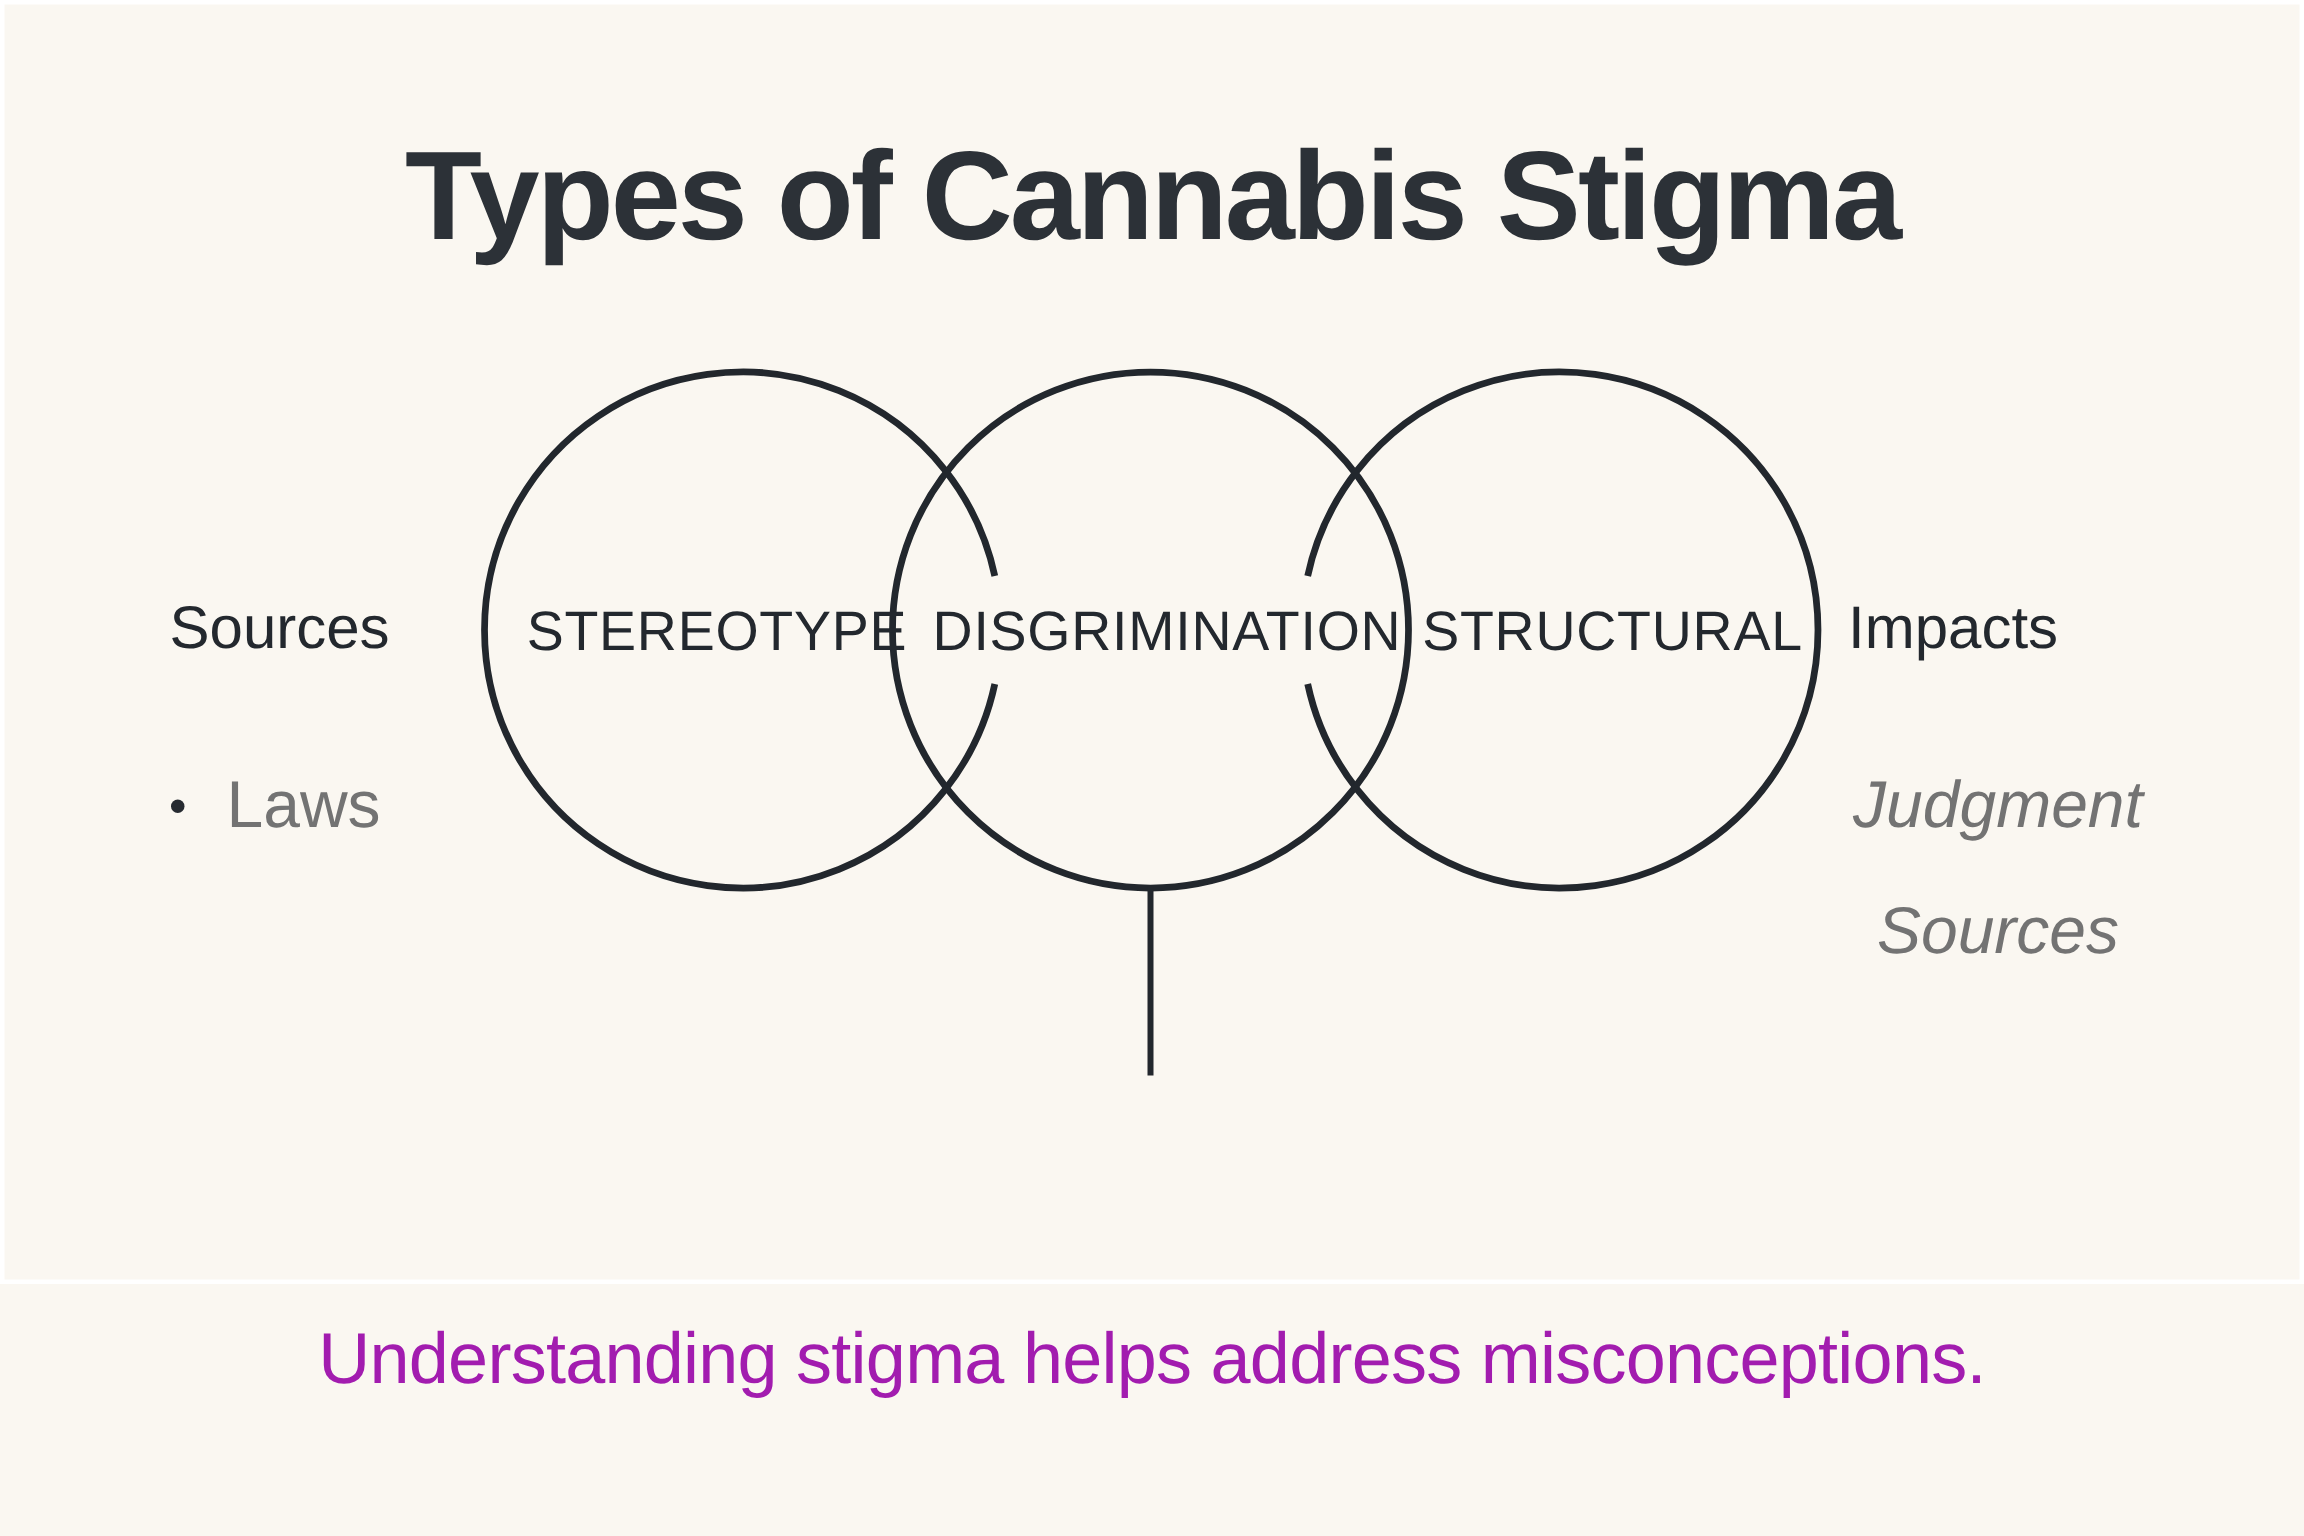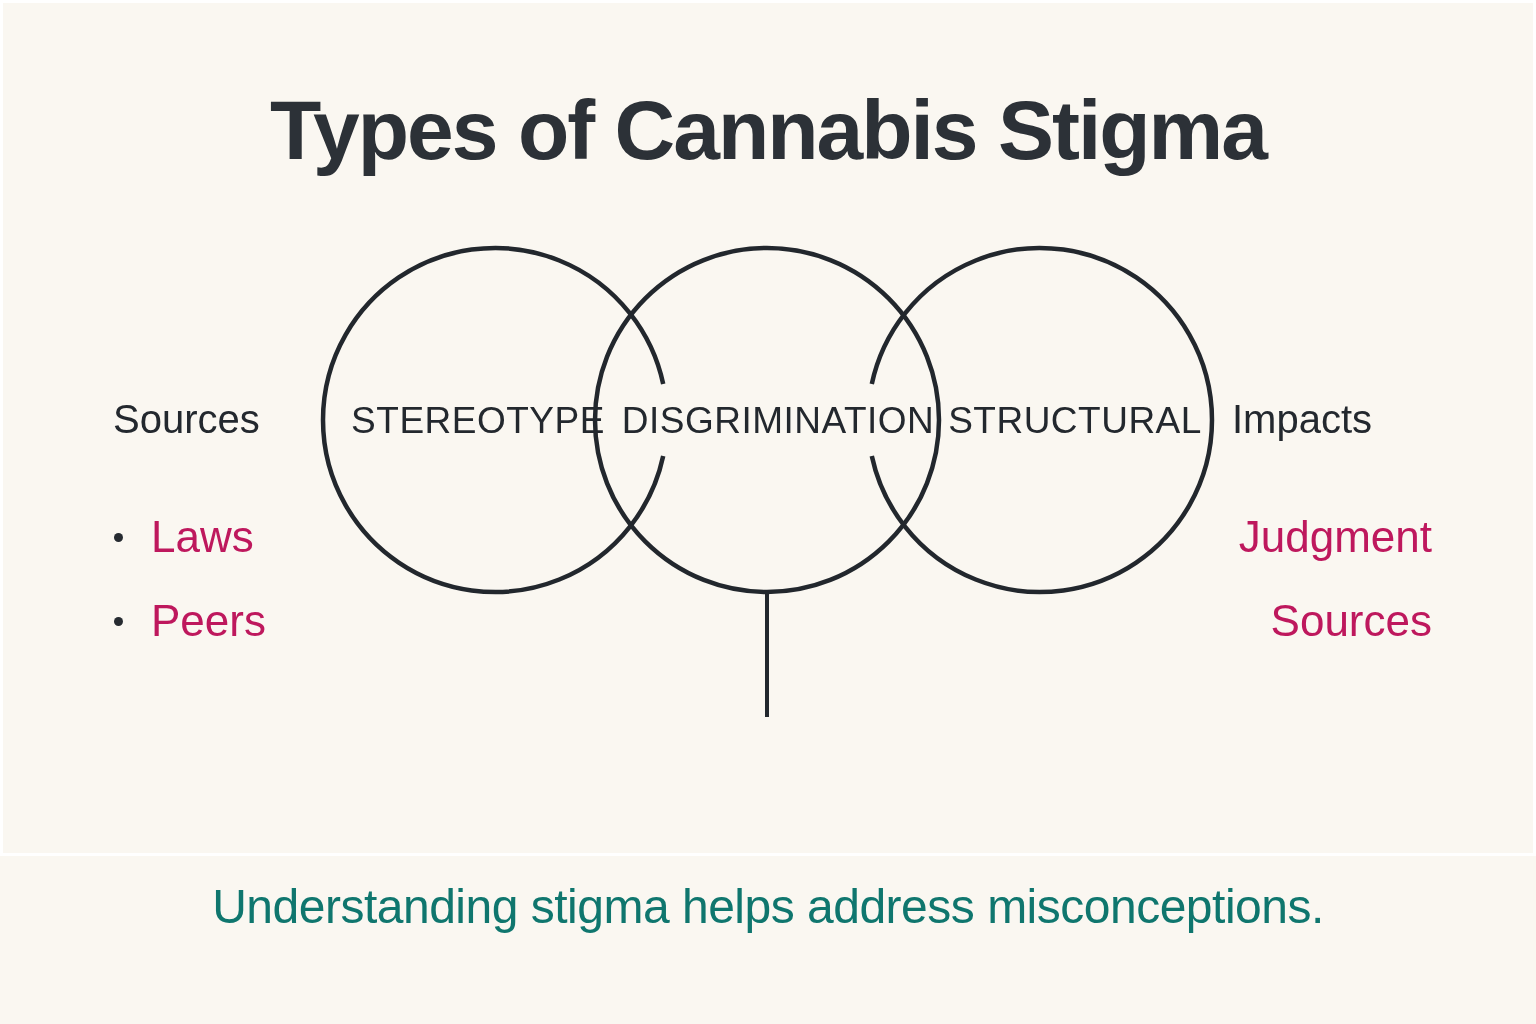--- a/index.html
+++ b/index.html
@@ -51,25 +51,26 @@
     top: 511px;
   }
   .list-left { left: 114px; }
   .list-right { left: 1232px; width: 200px; }
   .list-row {
     display: flex;
     align-items: center;
     height: 52px;
     margin-bottom: 32px;
     font-size: 44px;
-    color: #be185d;
+    color: #737373;
   }
   .list-right .list-row {
-    justify-content: flex-end;
+    justify-content: center;
     text-align: center;
+    font-style: italic;
   }
   .dot {
     display: inline-block;
     width: 9px;
     height: 9px;
     border-radius: 50%;
     background: #262B31;
     margin-right: 28px;
     flex: 0 0 auto;
   }
@@ -97,41 +98,37 @@
   }
   .caption {
     position: absolute;
     top: 880px;
     left: 0;
     right: 0;
     text-align: center;
     font-size: 48px;
     line-height: 54px;
     letter-spacing: -0.5px;
-    color: #0f766e;
+    color: #a21caf;
   }
 </style>
 </head>
 <body>
 
 <div class="canvas">
 
   <h1 class="title">Types of Cannabis Stigma</h1>
 
   <div class="side-heading heading-sources">Sources</div>
   <div class="side-heading heading-impacts">Impacts</div>
 
   <div class="list list-left">
     <div class="list-row">
       <span class="dot"></span>
       <span>Laws</span>
-    </div>
-    <div class="list-row">
-      <span class="dot"></span>
-      <span>Peers</span>
     </div>
   </div>
 
   <div class="list list-right">
     <div class="list-row">
       <span>Judgment</span>
     </div>
     <div class="list-row">
       <span>Sources</span>
     </div>

